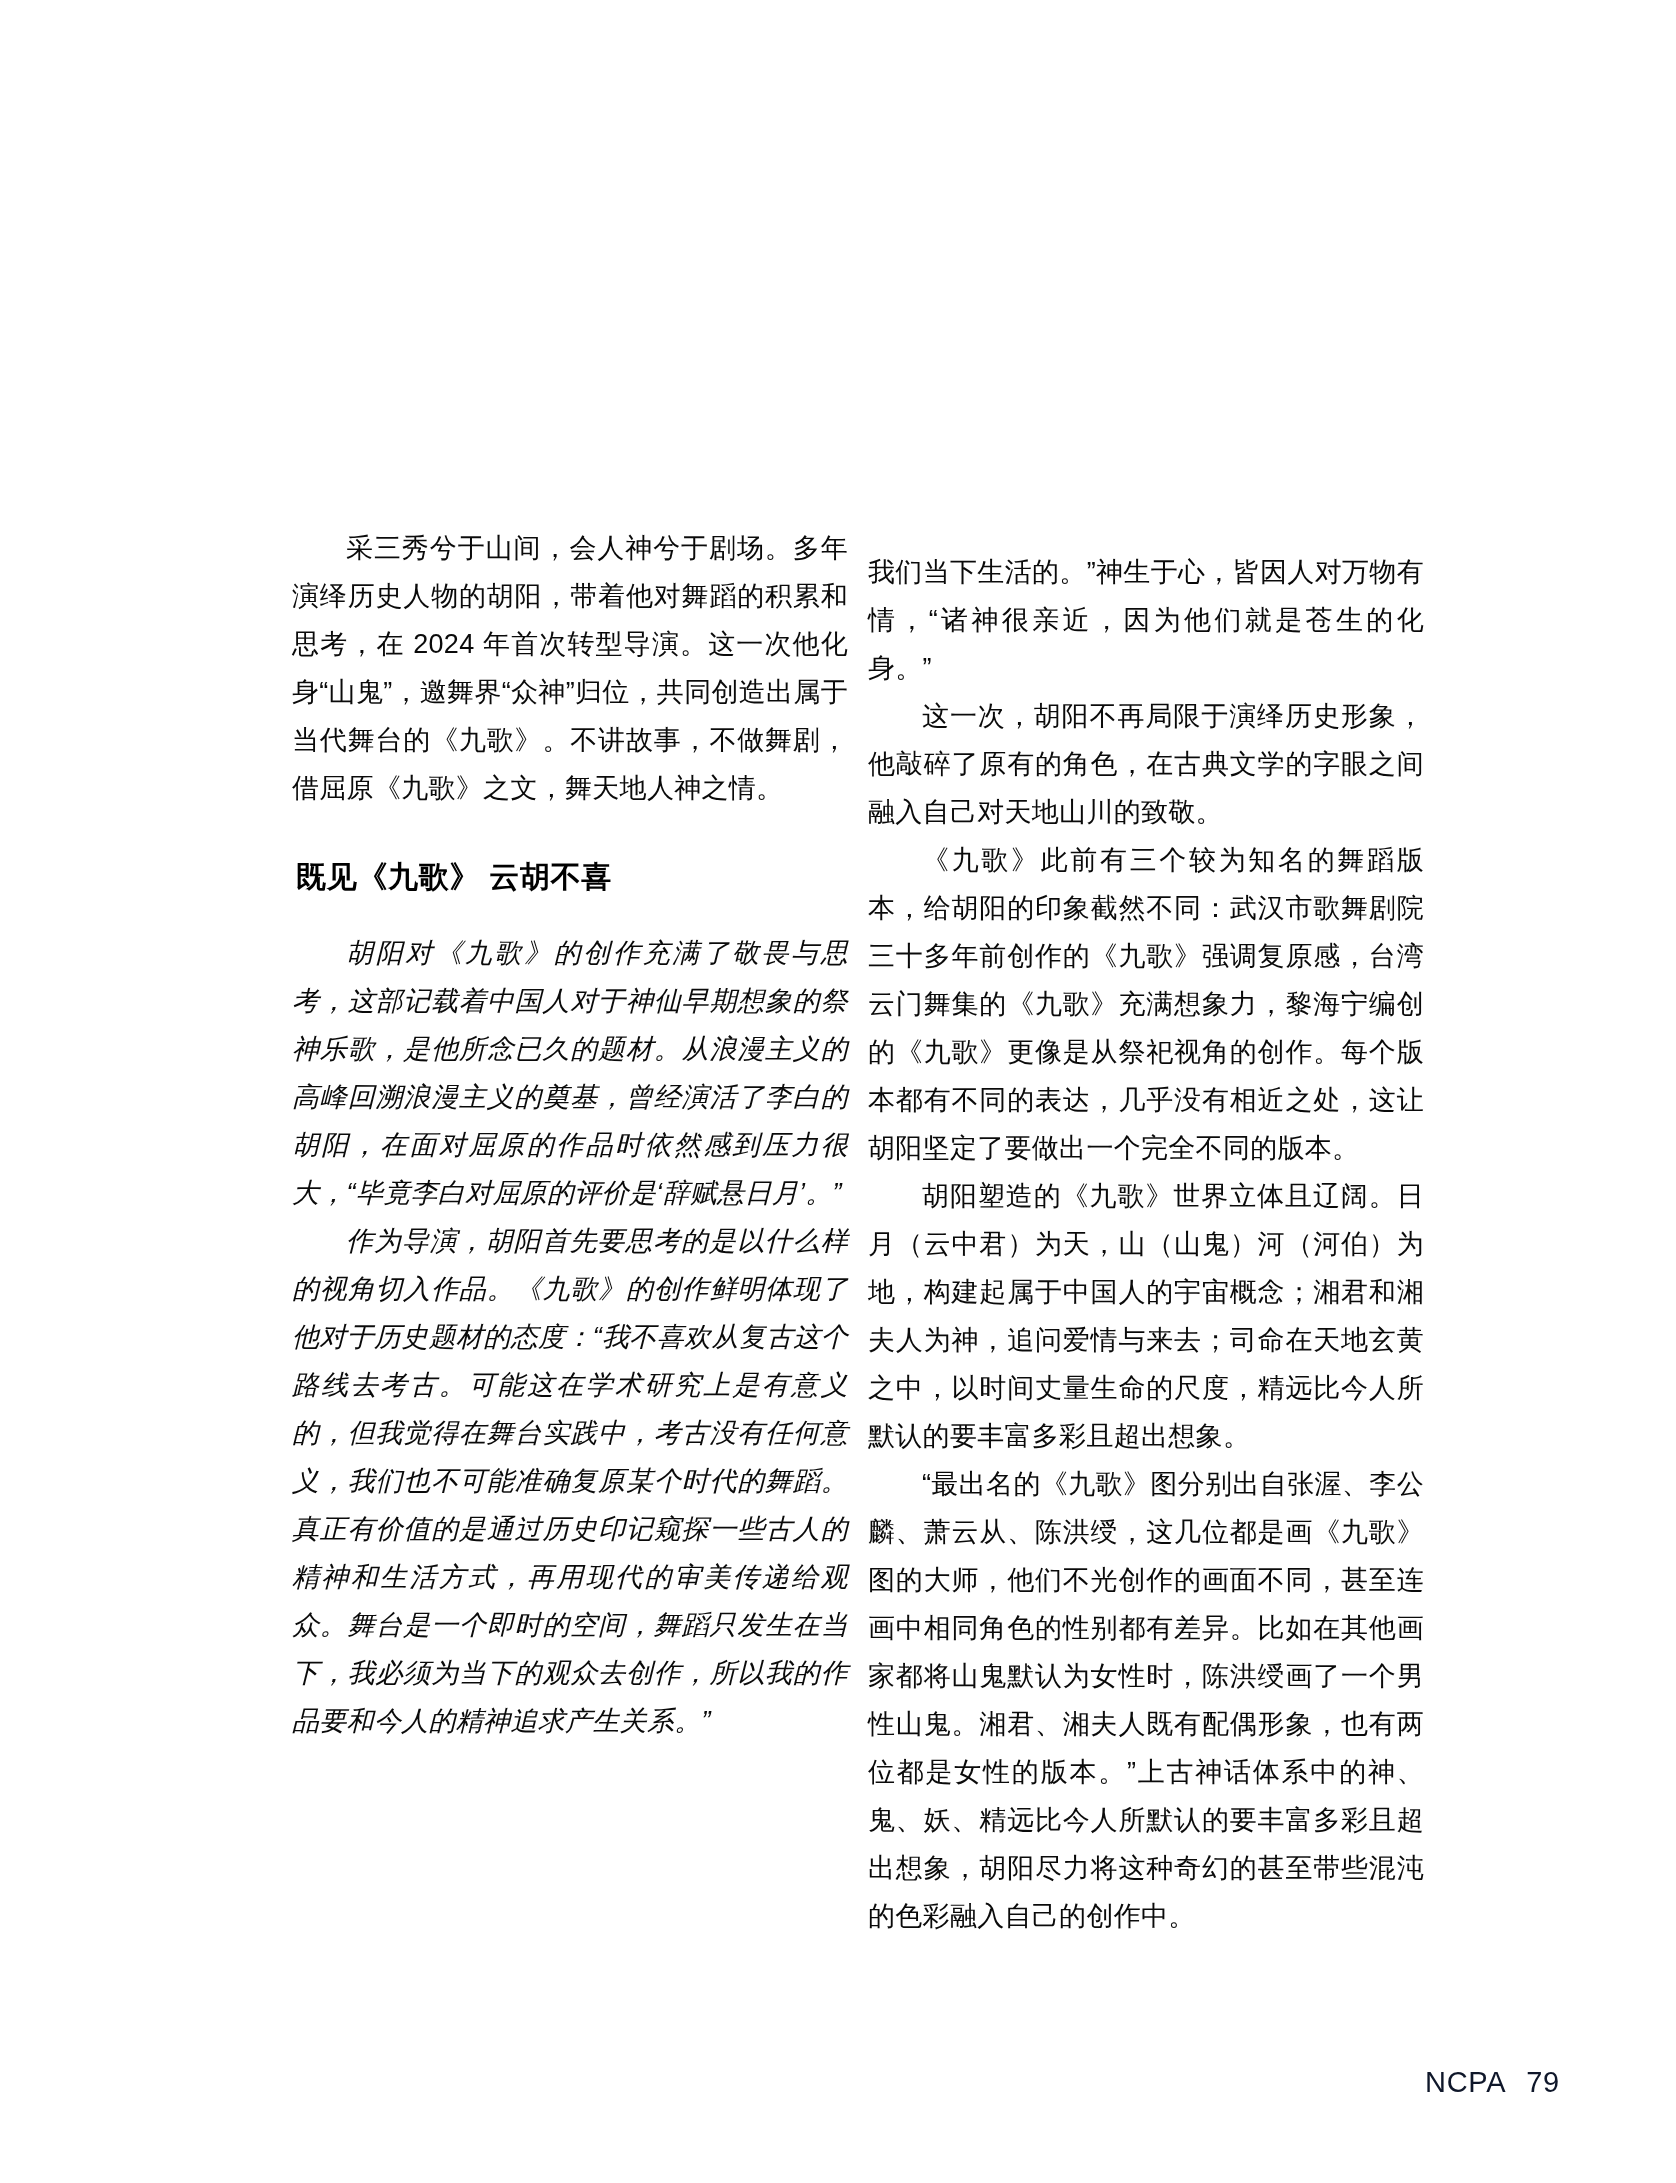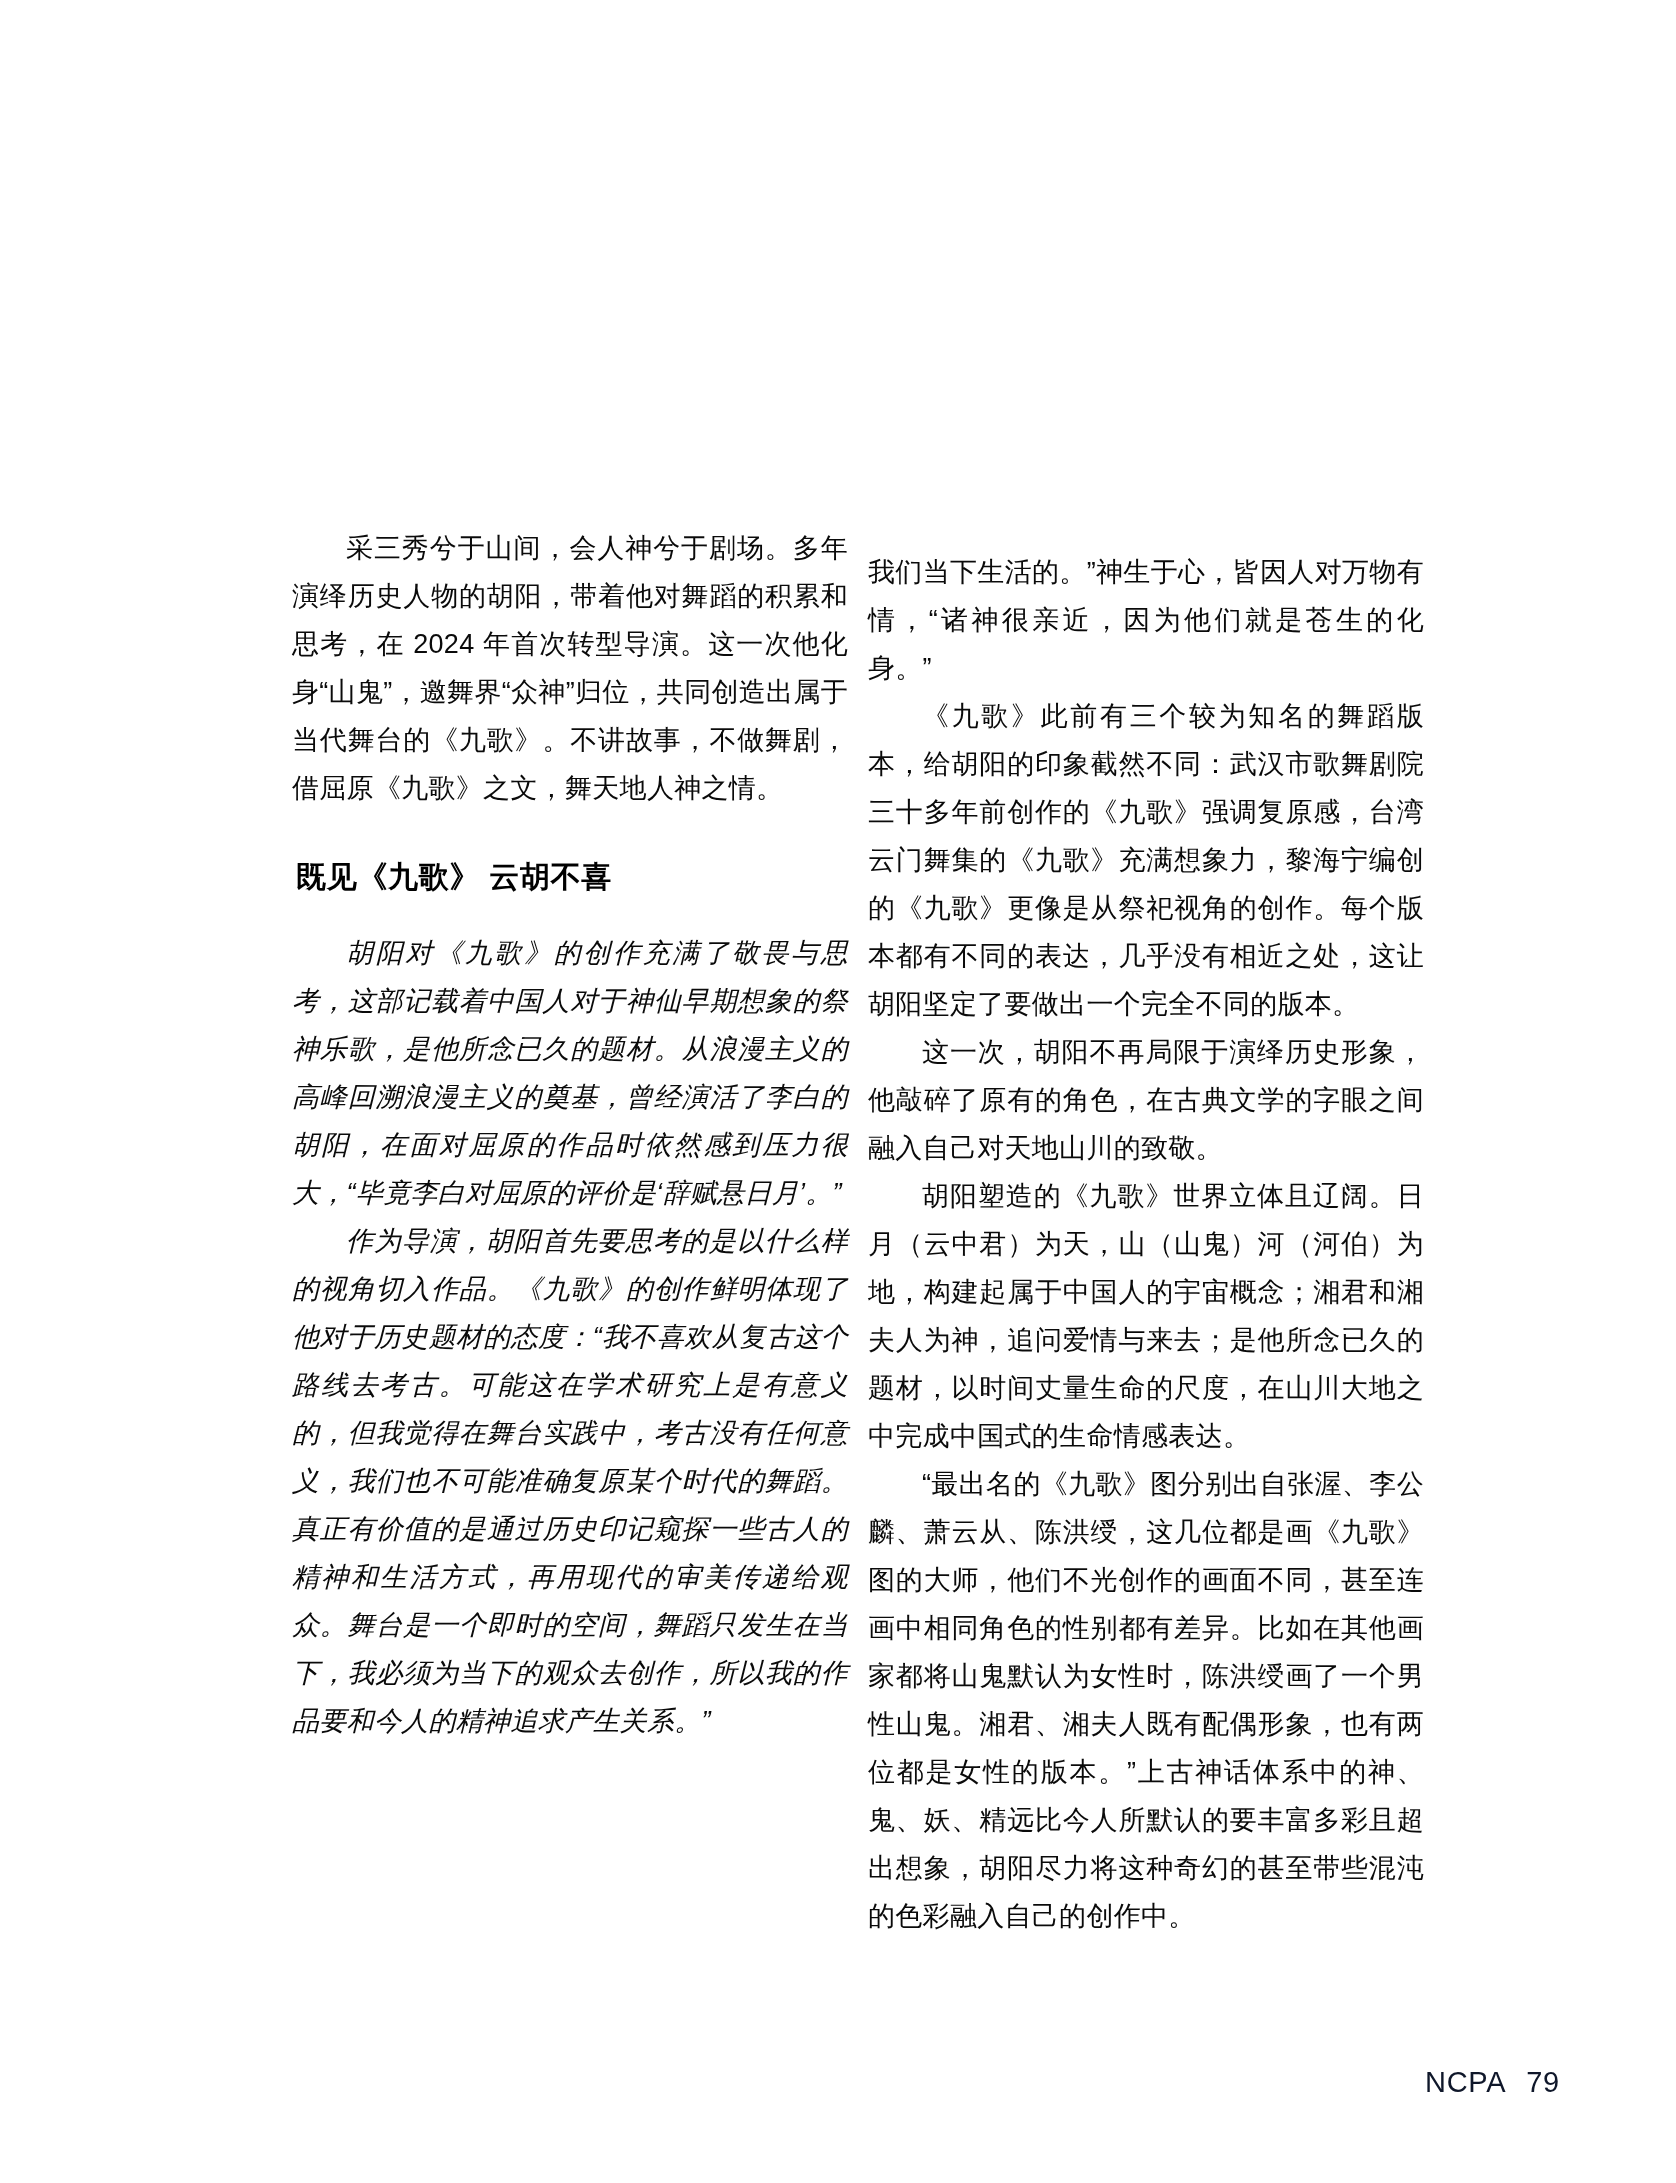--- a/index.html
+++ b/index.html
@@ -84,23 +84,23 @@
 
   <h2 id="section-heading">既见《九歌》 云胡不喜</h2>
 
   <div class="col body-text" id="left-body-block">
     <p class="indent">胡阳对《九歌》的创作充满了敬畏与思考，这部记载着中国人对于神仙早期想象的祭神乐歌，是他所念已久的题材。从浪漫主义的高峰回溯浪漫主义的奠基，曾经演活了李白的胡阳，在面对屈原的作品时依然感到压力很大，“毕竟李白对屈原的评价是‘辞赋悬日月’。”</p>
     <p class="indent">作为导演，胡阳首先要思考的是以什么样的视角切入作品。《九歌》的创作鲜明体现了他对于历史题材的态度：“我不喜欢从复古这个路线去考古。可能这在学术研究上是有意义的，但我觉得在舞台实践中，考古没有任何意义，我们也不可能准确复原某个时代的舞蹈。真正有价值的是通过历史印记窥探一些古人的精神和生活方式，再用现代的审美传递给观众。舞台是一个即时的空间，舞蹈只发生在当下，我必须为当下的观众去创作，所以我的作品要和今人的精神追求产生关系。”</p>
   </div>
 
   <div class="col body-text" id="right-body-block">
     <p class="no-indent">我们当下生活的。”神生于心，皆因人对万物有情，“诸神很亲近，因为他们就是苍生的化身。”</p>
+    <p class="indent">这一次，胡阳不再局限于演绎历史形象，他敲碎了原有的角色，在古典文学的字眼之间融入自己对天地山川的致敬。</p>
     <p class="indent">《九歌》此前有三个较为知名的舞蹈版本，给胡阳的印象截然不同：武汉市歌舞剧院三十多年前创作的《九歌》强调复原感，台湾云门舞集的《九歌》充满想象力，黎海宁编创的《九歌》更像是从祭祀视角的创作。每个版本都有不同的表达，几乎没有相近之处，这让胡阳坚定了要做出一个完全不同的版本。</p>
-    <p class="indent">这一次，胡阳不再局限于演绎历史形象，他敲碎了原有的角色，在古典文学的字眼之间融入自己对天地山川的致敬。</p>
-    <p class="indent">胡阳塑造的《九歌》世界立体且辽阔。日月（云中君）为天，山（山鬼）河（河伯）为地，构建起属于中国人的宇宙概念；湘君和湘夫人为神，追问爱情与来去；是他所念已久的题材，以时间丈量生命的尺度，在山川大地之中完成中国式的生命情感表达。</p>
+    <p class="indent">胡阳塑造的《九歌》世界立体且辽阔。日月（云中君）为天，山（山鬼）河（河伯）为地，构建起属于中国人的宇宙概念；湘君和湘夫人为神，追问爱情与来去；司命在天地玄黄之中，以时间丈量生命的尺度，精远比今人所默认的要丰富多彩且超出想象。</p>
     <p class="indent">“最出名的《九歌》图分别出自张渥、李公麟、萧云从、陈洪绶，这几位都是画《九歌》图的大师，他们不光创作的画面不同，甚至连画中相同角色的性别都有差异。比如在其他画家都将山鬼默认为女性时，陈洪绶画了一个男性山鬼。湘君、湘夫人既有配偶形象，也有两位都是女性的版本。”上古神话体系中的神、鬼、妖、精远比今人所默认的要丰富多彩且超出想象，胡阳尽力将这种奇幻的甚至带些混沌的色彩融入自己的创作中。</p>
   </div>
 
   <div class="footer">
     <span>NCPA</span><span class="page-num">79</span>
   </div>
 
 </div>
 
 

